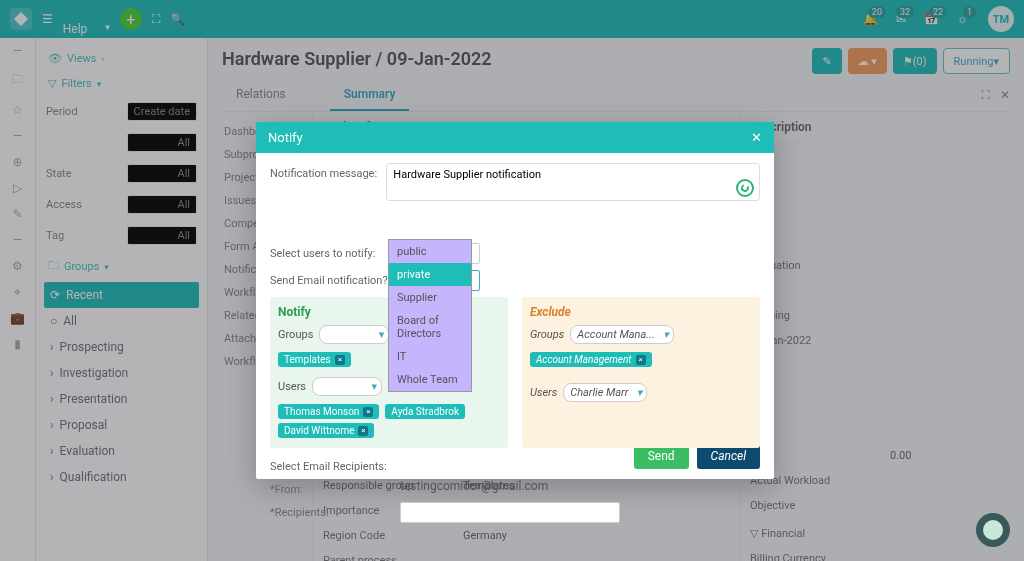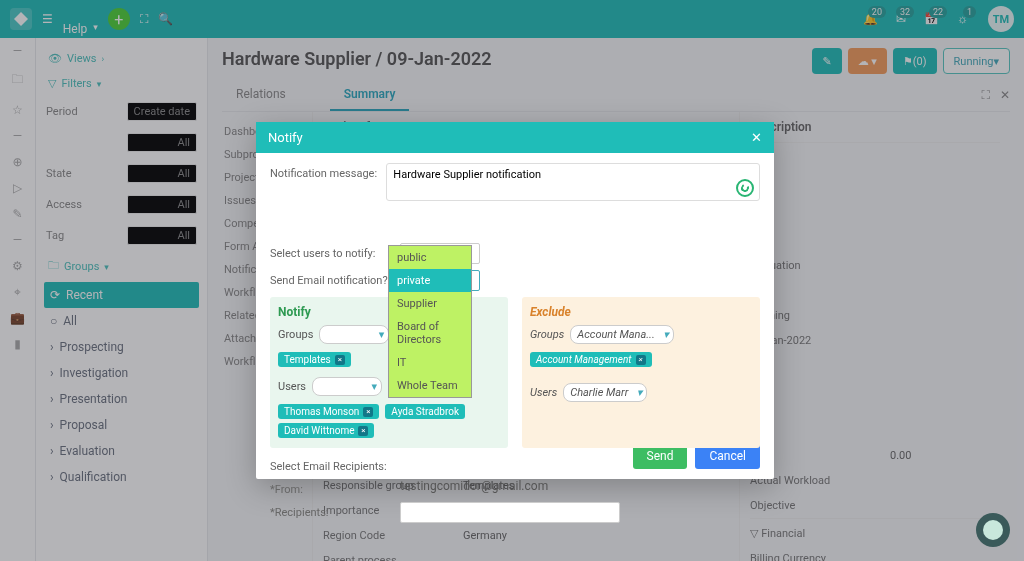--- a/index.html
+++ b/index.html
@@ -1,21 +1,21 @@
 <!DOCTYPE html>
 <html><head>
 <meta charset="utf-8">
 <style>
 * { margin:0; padding:0; box-sizing:border-box; font-family:-apple-system,Segoe UI,Roboto,sans-serif; }
 body { background:#f5f6f8; width:1024px; height:561px; overflow:hidden; position:relative; font-size:12px; color:#555; }
 
 
 .topbar { height:38px; background:#1fbdb8; display:flex; align-items:center; padding:0 10px; color:#fff; gap:10px; }
 .topbar .logo { width:22px; height:22px; background:#fff3; border-radius:4px; display:flex; align-items:center; justify-content:center; }
-.topbar .help { cursor:pointer; font-size:12px; display:flex; align-items:flex-start; gap:6px;margin-top:20px;}
+.topbar .help { cursor:pointer; font-size:12px; display:flex; align-items:flex-start; gap:18px;margin-top:20px;}
 .topbar .plus { width:22px; height:22px; background:#4cd137; border-radius:50%; display:flex; align-items:center; justify-content:center; font-size:16px; }
 .topbar .spacer { flex:1; }
 .topbar .badge-ico { position:relative; margin-left:8px; cursor:pointer; }
 .topbar .badge-ico .count { position:absolute; top:-6px; right:-8px; background:#27a39e; color:#fff; font-size:9px; border-radius:8px; padding:1px 4px; }
 .topbar .avatar { width:26px; height:26px; background:#e8f8f7; border-radius:50%; color:#1fbdb8; display:flex; align-items:center; justify-content:center; font-weight:bold; font-size:11px; margin-left:10px; }
 
 
 .rail { position:absolute; left:0; top:38px; bottom:0; width:36px; background:#fff; border-right:1px solid #e6e8ec; display:flex; flex-direction:column; align-items:center; padding-top:6px; gap:12px; color:#aaa; }
 
 
@@ -65,30 +65,30 @@
 .panel.orange h4{color:#d9822b;}
 .mini { display:flex; align-items:center; gap:6px; font-size:11px; margin-bottom:6px;}
 .mini .dd { background:#fff; border:1px solid #ccc; border-radius:8px; padding:2px 18px 2px 6px; font-size:11px; position:relative; min-width:70px; cursor:pointer; color:#555;}
 .mini .dd:after{content:"▾"; position:absolute; right:4px; color:#4ab;}
 .chip { background:#1fbdb8; color:#fff; border-radius:3px; font-size:10px; padding:2px 6px; display:inline-flex; align-items:center; gap:4px; margin:2px 3px 2px 0;}
 .chip .x{background:#178; width:10px; height:10px; display:inline-flex; align-items:center; justify-content:center; font-size:8px; border-radius:2px;}
 .two { display:flex; gap:14px; margin-top:4px;}
 .two .panel{flex:1;}
 
 
-.dropdown-pop { position:absolute; left:132px; top:92px; width:84px; background:#bef264; border:1px solid #999; font-size:11px; z-index:5;}
+.dropdown-pop { position:absolute; left:132px; top:86px; width:84px; background:#c4b5fd; border:1px solid #999; font-size:11px; z-index:5;}
 .dropdown-pop .opt{padding:5px 8px; cursor:pointer; color:#555;}
 .dropdown-pop .opt.sel{background:#1fbdb8;color:#fff;}
 
 .grammarly { position:absolute; right:20px; top:26px; width:18px; height:18px; border:2px solid #29b573; border-radius:50%; }
 .grammarly:after{ content:""; position:absolute; inset:3px; border:2px solid #29b573; border-top-color:transparent; border-radius:50%; transform:rotate(20deg);}
 
 .modal .mf { padding:10px 14px; display:flex; justify-content:flex-end; gap:8px; }
 .modal .mf button{ border:none; padding:6px 14px; border-radius:3px; color:#fff; font-size:12px; cursor:pointer;}
-.btn-send{background:#3dbd63;} .btn-cancel{background:#3b82f6;}
+.btn-send{background:#3dbd63;} .btn-cancel{background:#0c4a6e;font-style:italic;}
 
 
 .chat-fab { position:absolute; right:14px; bottom:14px; width:34px; height:34px; border-radius:50%; background:#3a5a5a; display:flex; align-items:center; justify-content:center; }
 .chat-fab .face{width:20px;height:20px;background:#c8e8dc;border-radius:50%;}
 .closewin { position:absolute; right:14px; top:50px; display:flex; gap:10px; color:#888;}
 .caret{font-size:9px;}
 </style>
 </head>
 <body>
 

